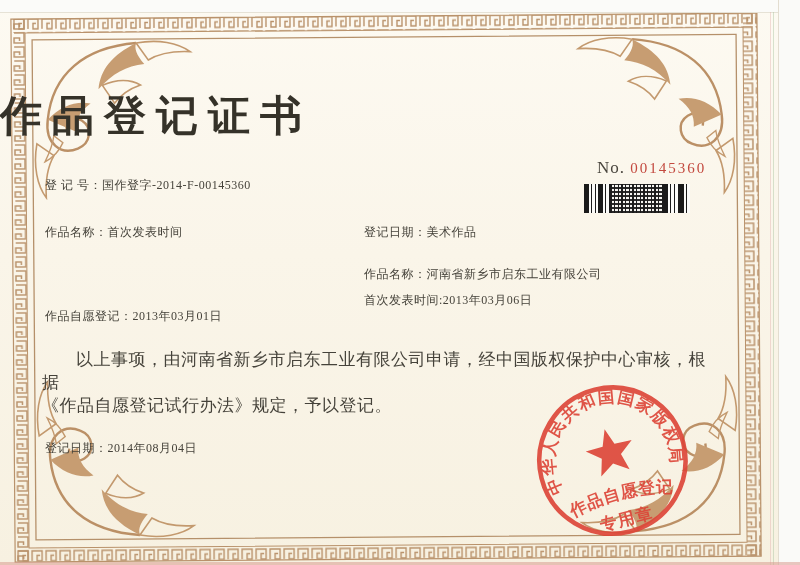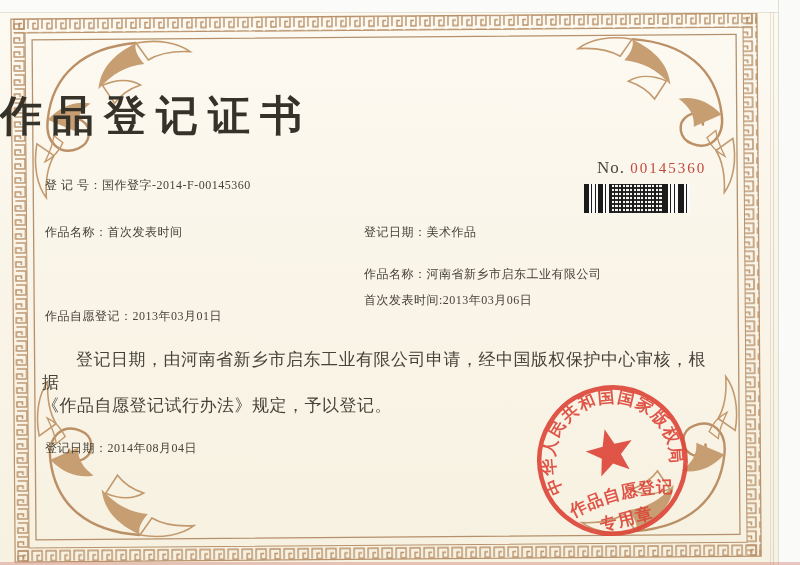--- a/index.html
+++ b/index.html
@@ -114,21 +114,21 @@
     <div class="abs field" style="left:364px;top:224px;"><span>登记日期：</span><span>美术作品</span></div>
 
 
     <div class="abs field" style="left:364px;top:266px;"><span>作品名称：</span><span>河南省新乡市启东工业有限公司</span></div>
 
     <div class="abs field" style="left:45px;top:308px;"><span>作品自愿登记：</span><span>2013年03月01日</span></div>
 
     <div class="abs field" style="left:364px;top:292px;"><span>首次发表时间:</span><span>2013年03月06日</span></div>
 
     <div class="statement">
-      <div class="indent">登记日期，由河南省新乡市启东工业有限公司申请，经中国版权保护中心审核，根据</div>
+      <div class="indent">以上事项，由河南省新乡市启东工业有限公司申请，经中国版权保护中心审核，根据</div>
       <div>《作品自愿登记试行办法》规定，予以登记。</div>
     </div>
 
     <div class="abs field" style="left:45px;top:440px;"><span>登记日期：</span><span>2014年08月04日</span></div>
 
 
     <svg class="seal" viewBox="0 0 200 200" aria-hidden="true">
       <circle cx="100" cy="97" r="88" fill="none" stroke="#dd4437" stroke-width="5.5"></circle>
       <path id="sealArc" d="M33.8,119.8 A70,70 0 1 1 166.2,119.8" fill="none"></path>
       <text font-size="20" letter-spacing="2"><textPath href="#sealArc" startOffset="50%" text-anchor="middle">中华人民共和国国家版权局</textPath></text>

